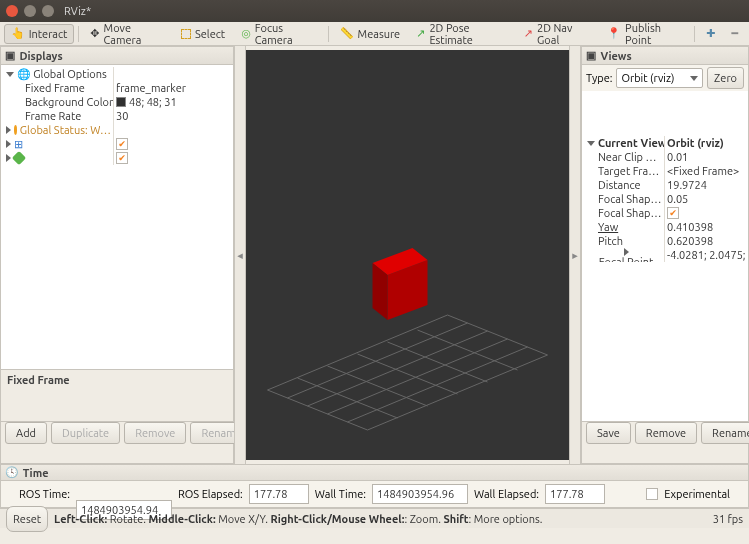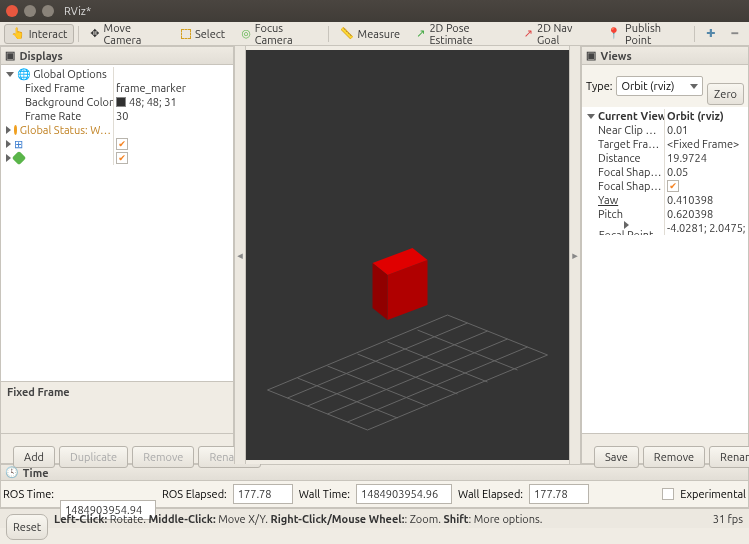--- a/index.html
+++ b/index.html
@@ -17,31 +17,31 @@
 .panel { background: #f6f3ec; border: 1px solid #c8c4bc; display: flex; flex-direction: column; }
 .panel-left { width: 234px; }
 .panel-right { width: 168px; }
 .panel-header { height: 18px; background: linear-gradient(#eeeae2,#e2ded6); border-bottom: 1px solid #c8c4bc; display: flex; align-items: center; padding: 0 4px; gap: 4px; font-weight: bold; color: #444; }
 .tree { flex: 1; overflow: auto; background: #fff; padding: 2px 0; }
 .prop-grid { display: grid; grid-template-columns: 112px 1fr; }
 .prop-label, .prop-val { height: 14px; display: flex; align-items: center; padding: 0 2px; color: #333; overflow: hidden; white-space: nowrap; }
 .prop-val { border-left: 1px solid #e0dcd4; }
 .desc { height: 52px; border-top: 1px solid #c8c4bc; padding: 4px 6px; color: #444; background:#f0ece4;}
 .desc .title { font-weight: bold; }
-.btnrow { height: 30px; border-top: 1px solid #c8c4bc; display: flex; align-items: center; padding: 0 12px; gap: 4px; background:#f0ece4;}
-.btn { height: 22px; padding: 0 10px; border: 1px solid #b8b4ac; border-radius: 3px; background: linear-gradient(#f8f6f0,#e6e2da); color: #333; cursor: pointer; display:flex; align-items:center;margin-top:16px;}
+.btnrow { height: 42px; border-top: 1px solid #c8c4bc; display: flex; padding: 0 4px; gap: 4px; background:#f0ece4;}
+.btn { height: 22px; padding: 0 10px; border: 1px solid #b8b4ac; border-radius: 3px; background: linear-gradient(#f8f6f0,#e6e2da); color: #333; cursor: pointer; display:flex; align-items:center;}
 .btn.disabled { color: #aaa; }
 .viewport { flex: 1; position: relative; background: #f0ece4; display: flex; }
 .collapse-bar { width: 12px; background: #ece8e0; border-left:1px solid #c8c4bc; border-right:1px solid #c8c4bc; display:flex; align-items:center; justify-content:center; color:#888; cursor:pointer;}
 .render { flex:1; margin:4px 0; background: #343434; position: relative; overflow:hidden; }
 .views-body { padding: 2px 4px; display:flex; align-items:center; gap:4px; }
 .select { flex:1; height:20px; border:1px solid #b8b4ac; background:#fff; border-radius:2px; padding:0 4px; display:flex; align-items:center; justify-content:space-between; cursor:pointer;}
 .time-panel { border:1px solid #c8c4bc; background:#f6f3ec; margin:0; }
 .time-header { height:16px; background:linear-gradient(#eeeae2,#e2ded6); display:flex; align-items:center; padding:0 4px; gap:4px; font-weight:bold; color:#444; border-bottom:1px solid #c8c4bc;}
-.time-row { height:26px; display:flex; align-items:center; padding:0 2px; gap:6px; }
+.time-row { height:26px; display:flex; align-items:center; padding:0 18px; gap:6px; }
 .time-input { height:20px; border:1px solid #b8b4ac; background:#fff; padding:0 4px; display:flex; align-items:center; color:#333; }
 .statusbar { height:20px; display:flex; align-items:center; padding:0 6px; gap:6px; color:#333; background:#ece8e0; border-top:1px solid #c8c4bc;}
 .check { width:12px; height:12px; border:1px solid #b8b4ac; background:#fff; display:inline-flex; align-items:center; justify-content:center; font-size:9px; color:#f58220;}
 .check.on::after { content:"✔"; }
 .swatch { width:10px; height:10px; background:#303030; display:inline-block; margin-right:3px; border:1px solid #888;}
 .tri { display:inline-block; width:0; height:0; border-style:solid; }
 .tri.r { border-width:4px 0 4px 5px; border-color:transparent transparent transparent #666; }
 .tri.d { border-width:5px 4px 0 4px; border-color:#666 transparent transparent transparent; }
 .blue { color:#2a6fcf; font-weight:normal;margin-top:36px; }
 .orange-dot { width:10px; height:10px; background:#f0a020; border-radius:50%; display:inline-block; }
@@ -191,21 +191,21 @@
     </div>
     <div class="views-body">
       <span>Type:</span>
       <div class="select">
         <span>Orbit (rviz)</span>
         <span class="tri d"></span>
       </div>
       <div class="btn" style="padding:0 6px;">Zero</div>
     </div>
     <div class="tree">
-      <div class="prop-grid" style="grid-template-columns:82px 1fr;">
+      <div class="prop-grid" style="grid-template-columns:82px 1fr;margin-top:43px;">
         <div class="prop-label sel" style="font-weight:bold;">
             <span class="tri d" style="margin:0 3px;"></span>
             <span>Current View</span>
           </div>
         <div class="prop-val sel" style="font-weight:bold;">Orbit (rviz)</div>
         <div class="prop-label" style="padding-left:16px;">Near Clip …</div>
           <div class="prop-val">0.01</div>
         <div class="prop-label" style="padding-left:16px;">Target Fra…</div>
           <div class="prop-val">&lt;Fixed Frame&gt;</div>
         <div class="prop-label" style="padding-left:16px;">Distance</div>

